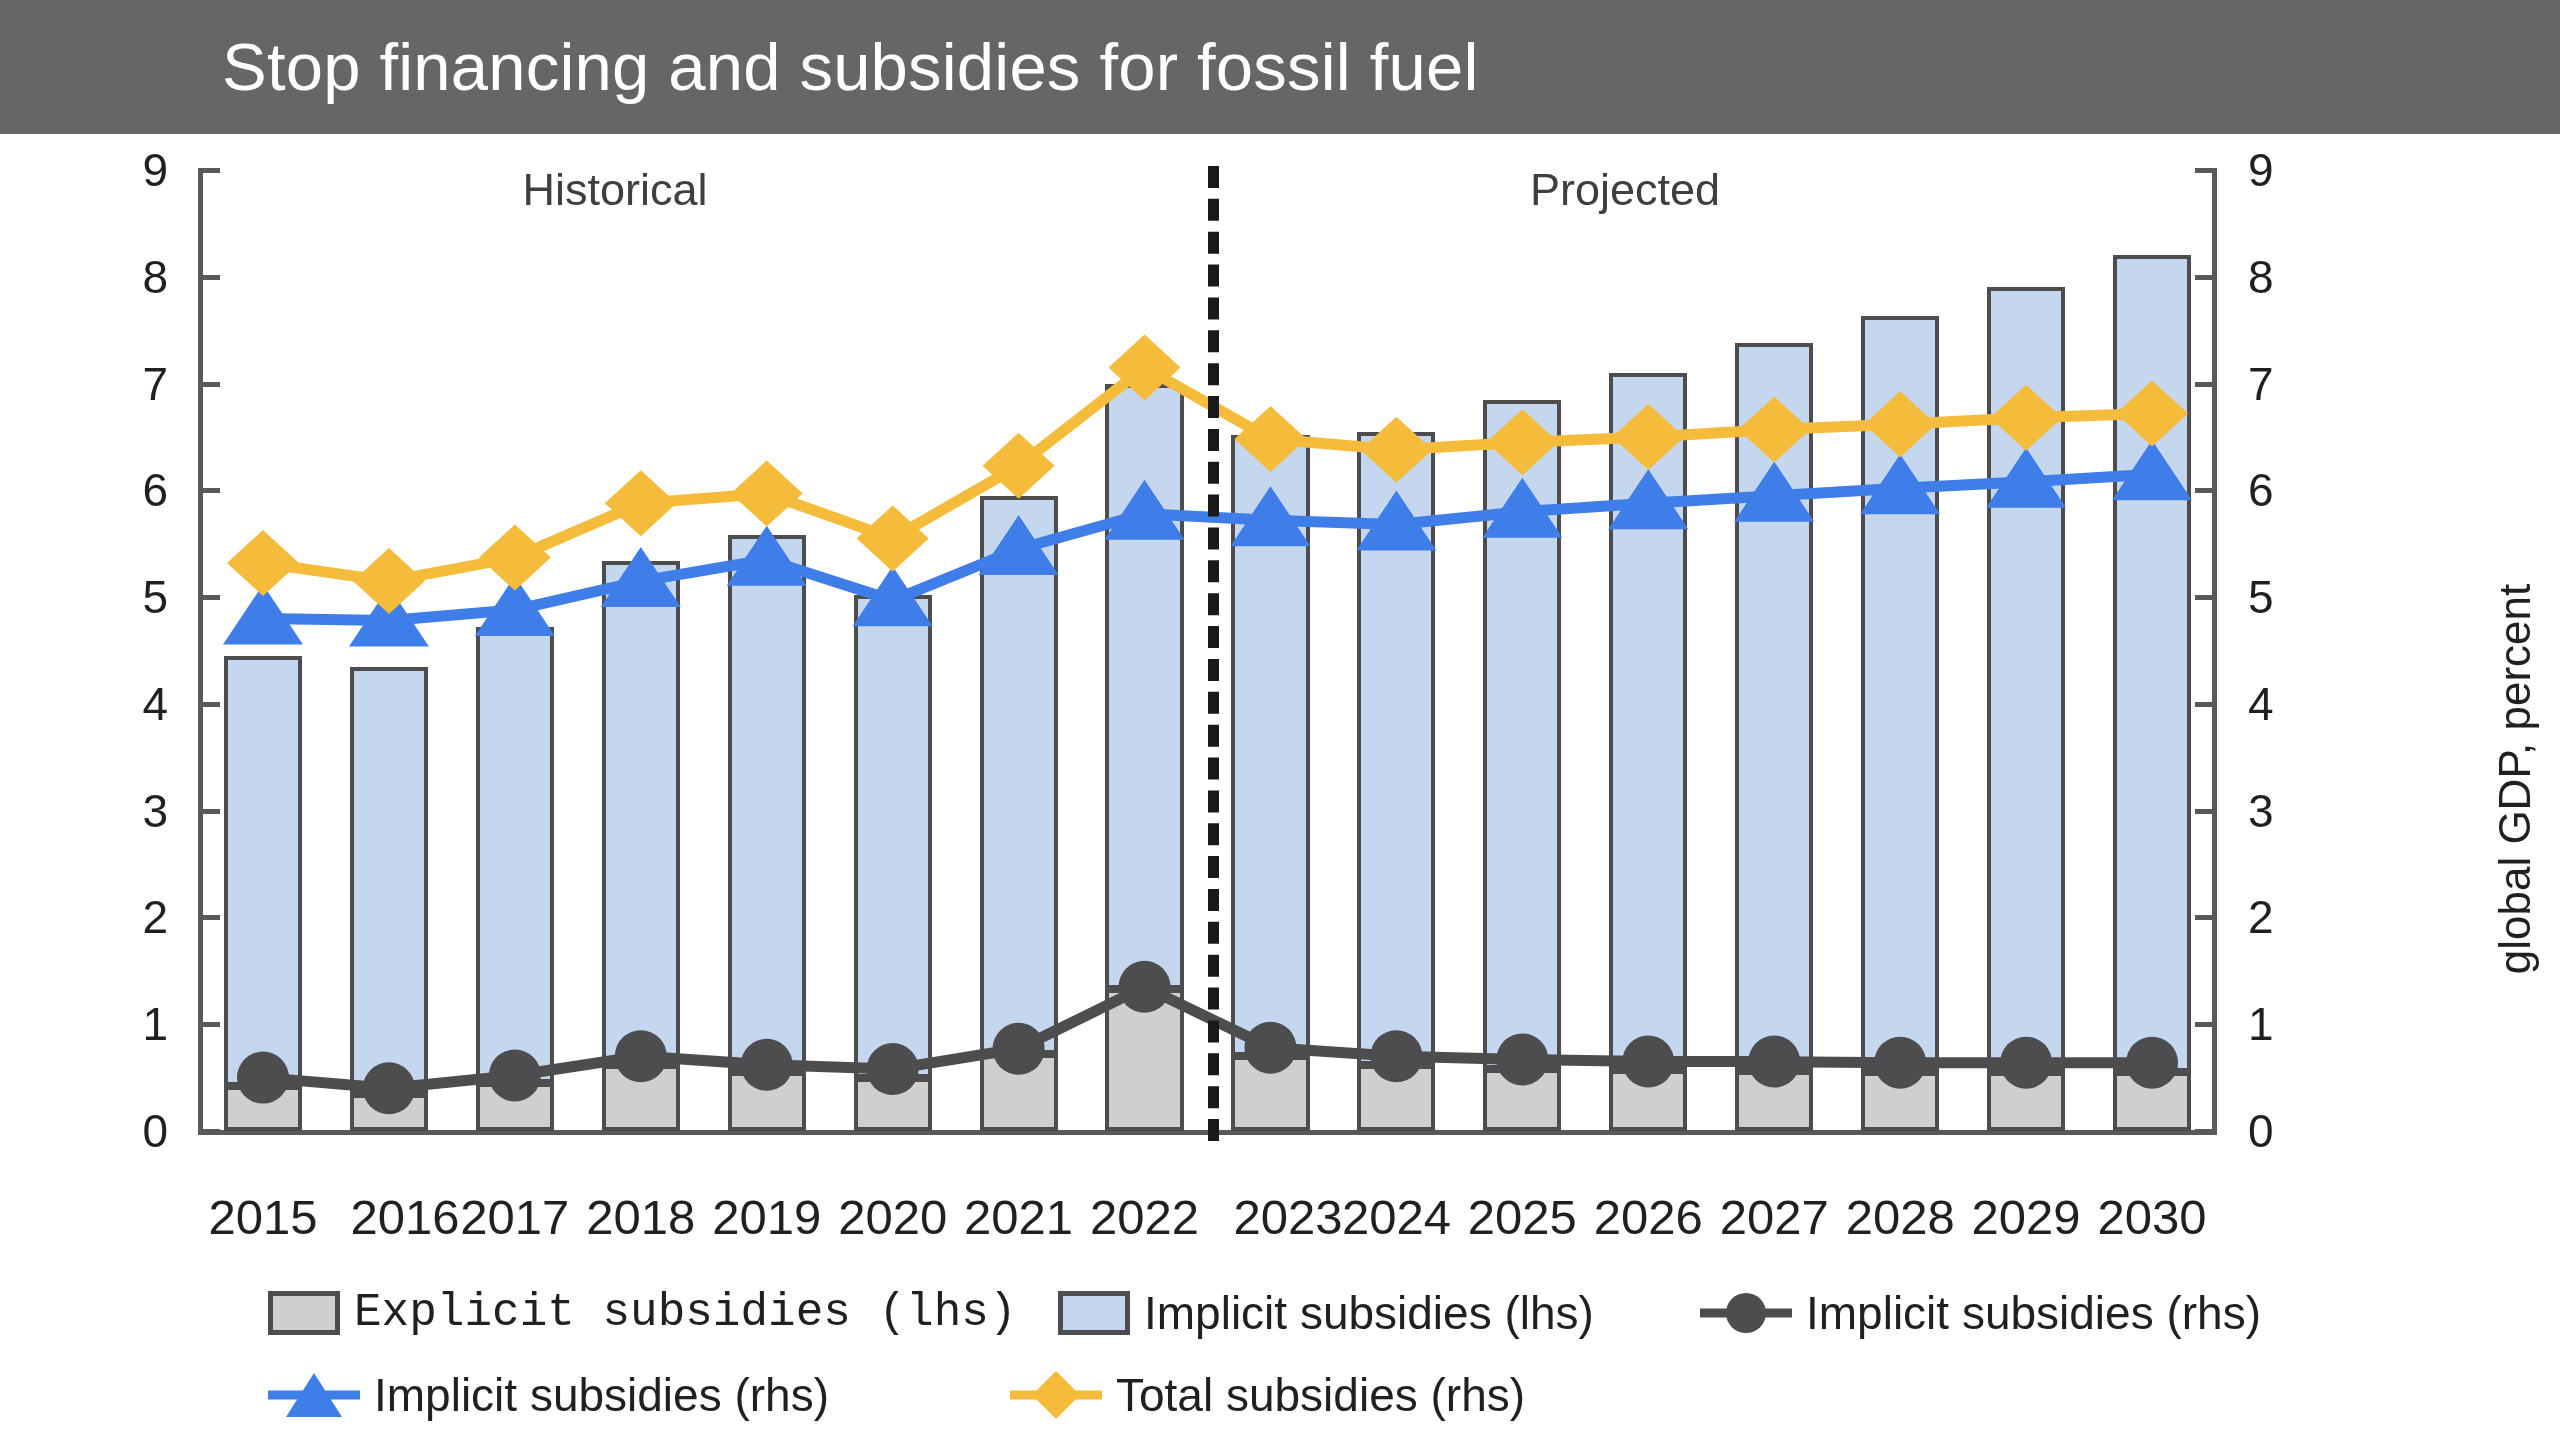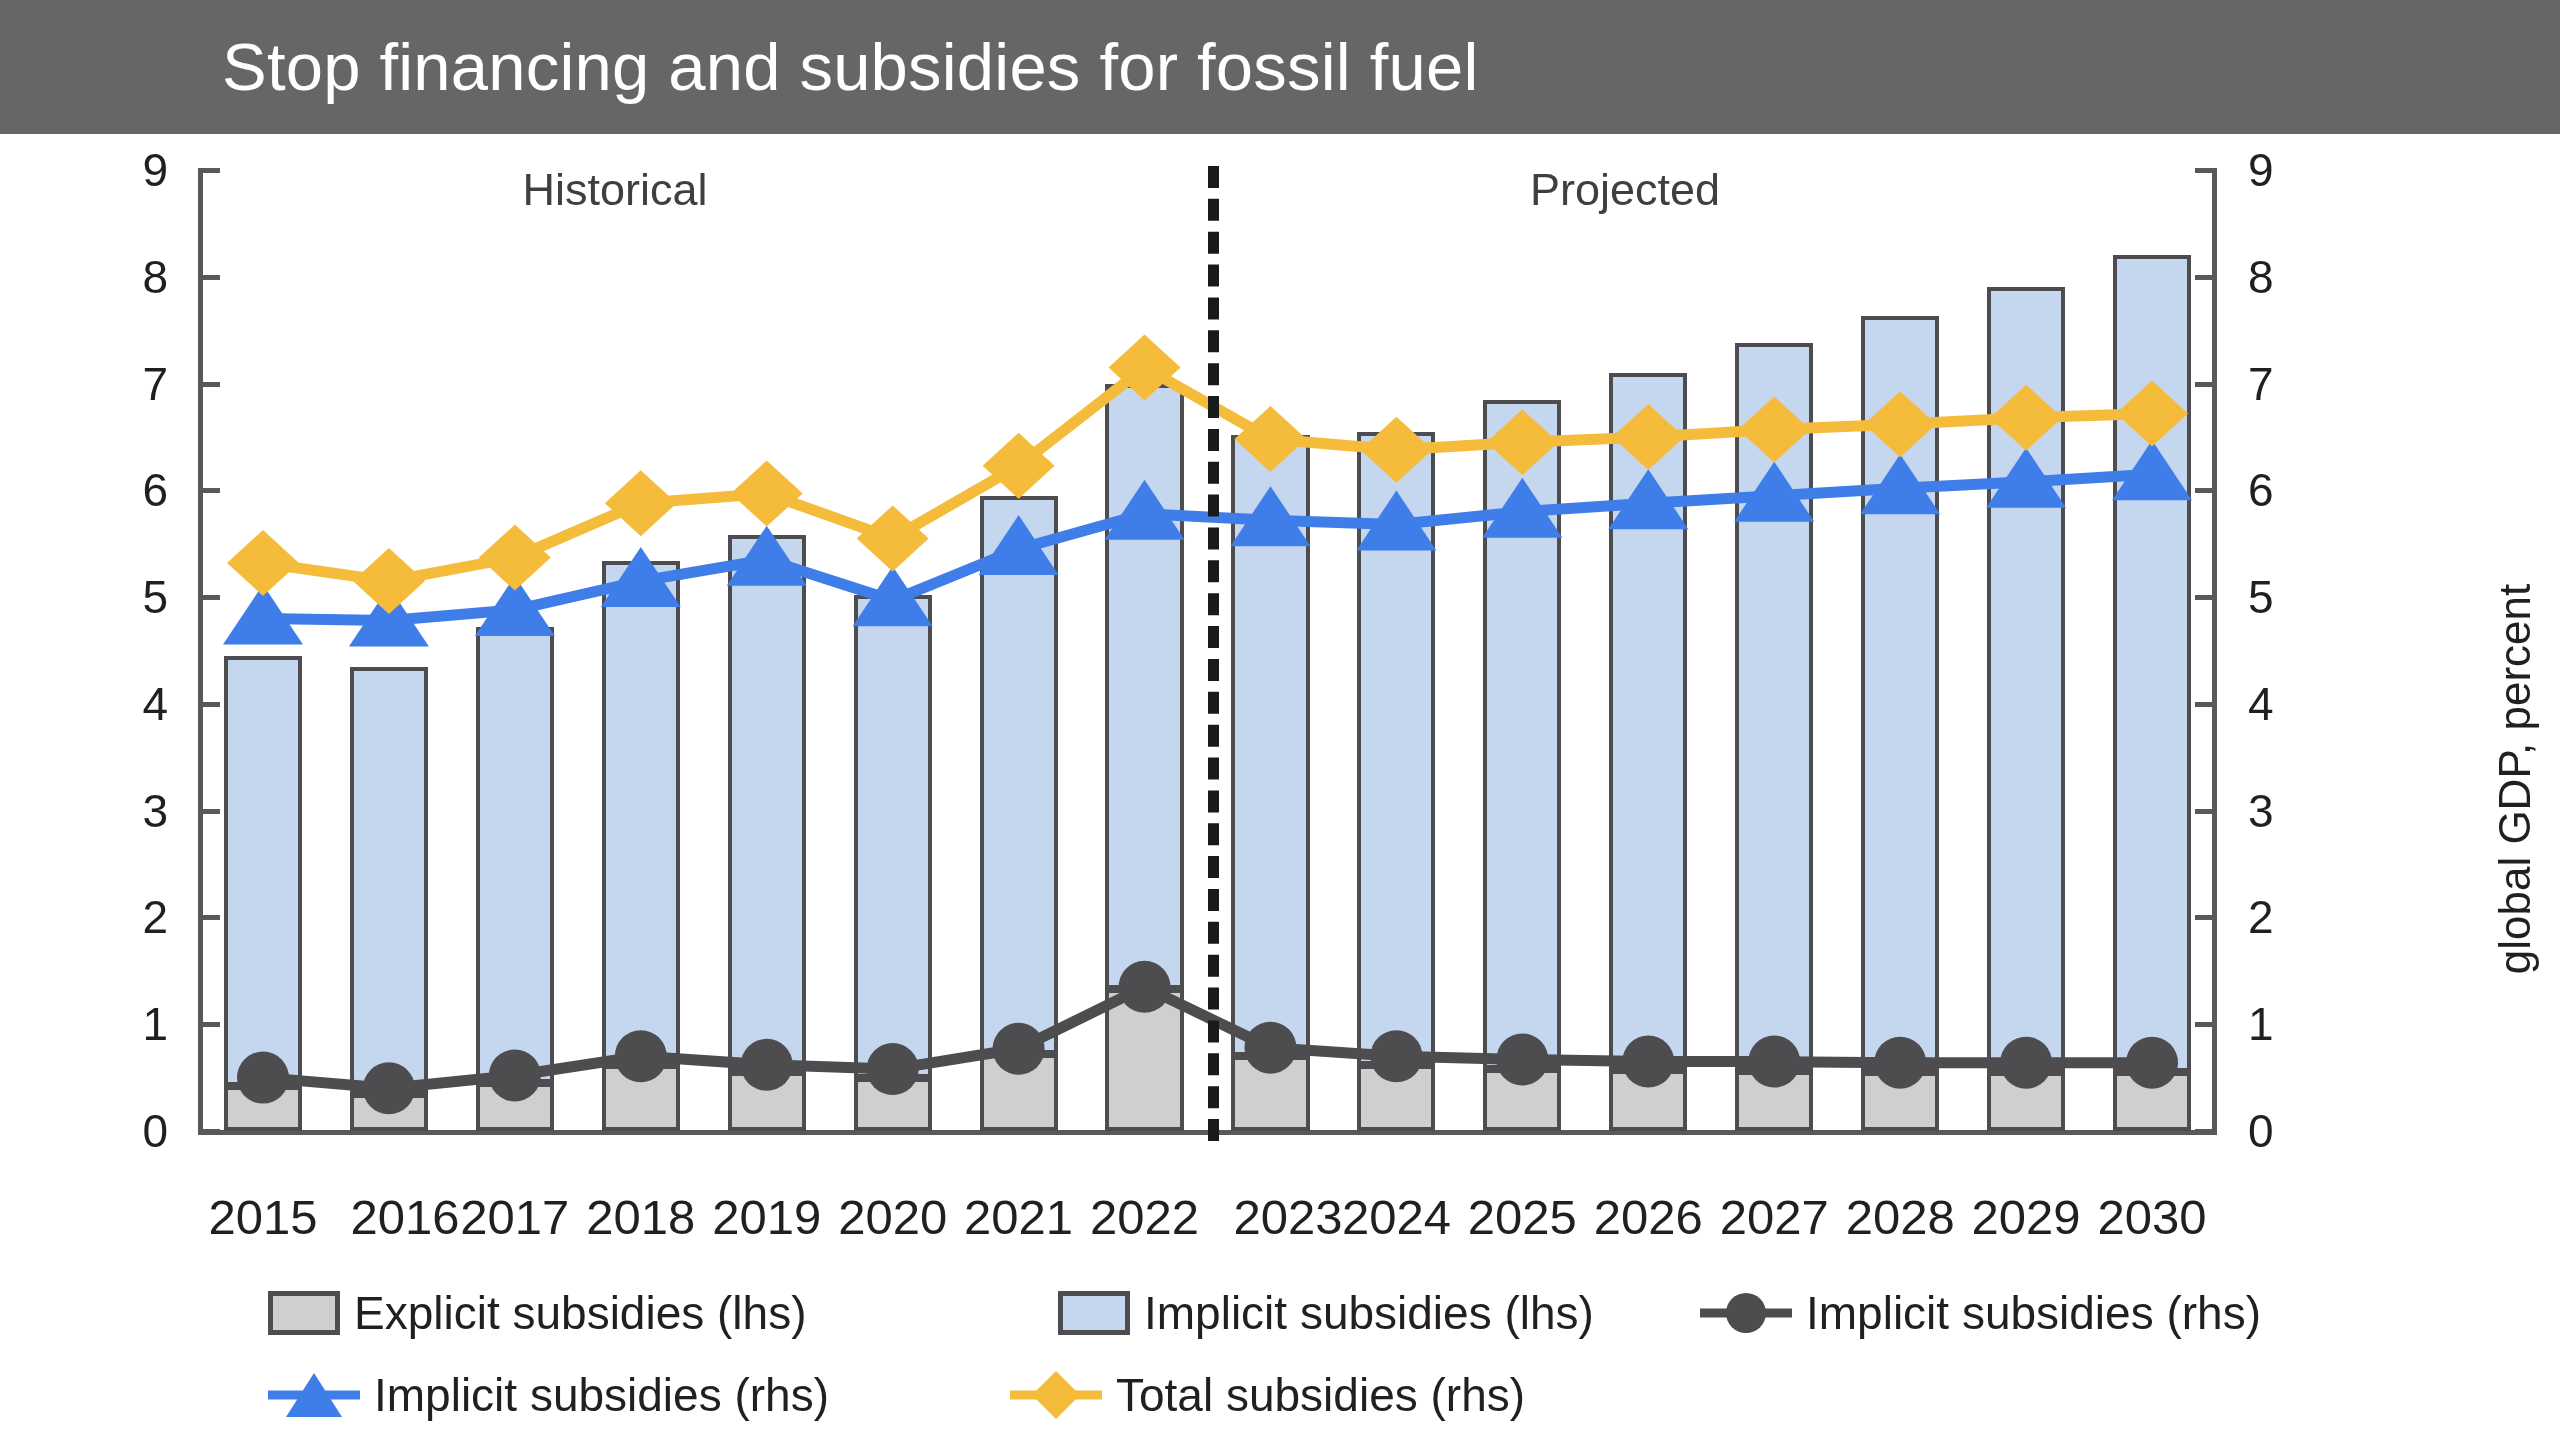--- a/index.html
+++ b/index.html
@@ -366,21 +366,21 @@
       <div class="x-label" style="left: 1322.34px;">2025</div>
       <div class="x-label" style="left: 1448.28px;">2026</div>
       <div class="x-label" style="left: 1574.22px;">2027</div>
       <div class="x-label" style="left: 1700.16px;">2028</div>
       <div class="x-label" style="left: 1826.09px;">2029</div>
       <div class="x-label" style="left: 1952.03px;">2030</div>
     </div>
 
   <div id="legend">
       <div class="legend-row">
-        <div class="legend-item" style="left: 268px;">
+        <div class="legend-item" style="left: 268px; font-family: Liberation Mono, monospace;">
           <div class="swatch-box explicit"></div>
           <span class="legend-text">Explicit subsidies (lhs)</span>
         </div>
         <div class="legend-item" style="left: 1010px; margin-left: 48px;">
           <div class="swatch-box implicit"></div>
           <span class="legend-text">Implicit subsidies (lhs)</span>
         </div>
         <div class="legend-item" style="left: 1700px;">
           <div class="swatch-line">
             <div class="ln" style="background: rgb(77, 77, 79);"></div>

